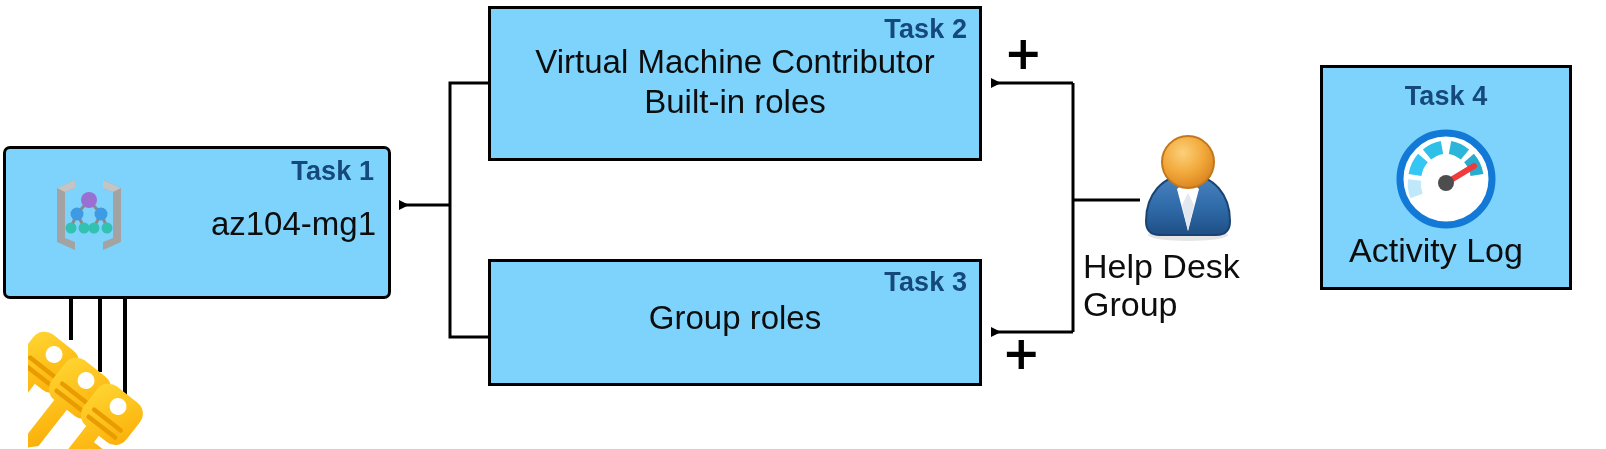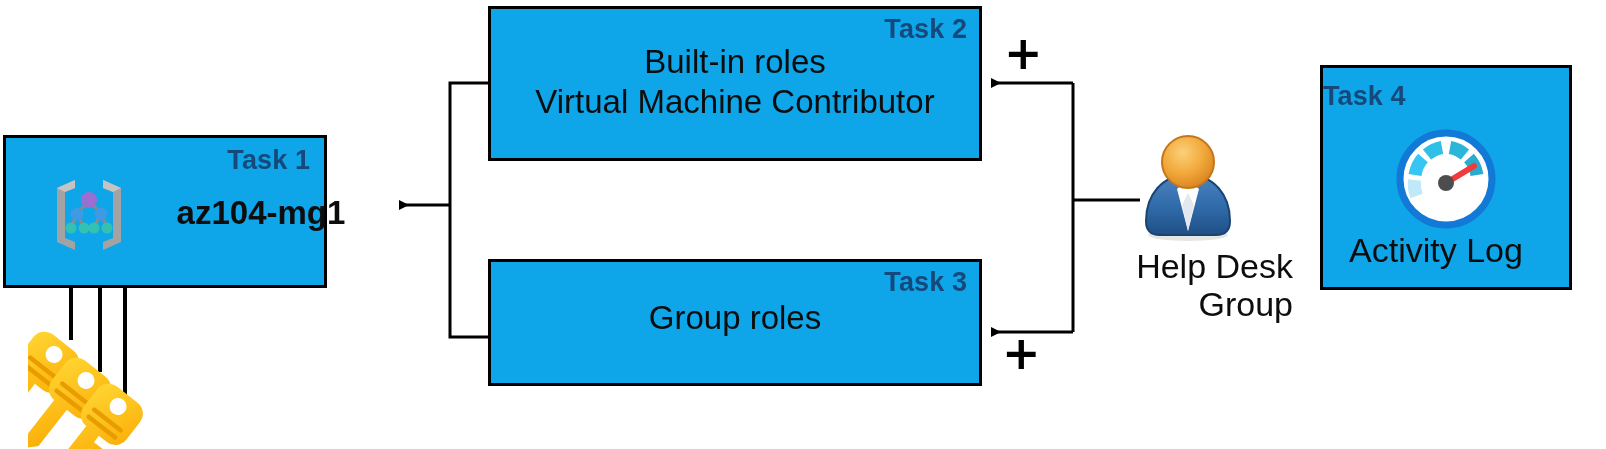--- a/index.html
+++ b/index.html
@@ -16,21 +16,21 @@
     position: relative;
     width: 1606px;
     height: 449px;
     background: #ffffff;
     overflow: hidden;
   }
 
   
   .task-box {
     position: absolute;
-    background: #0ea5e9;
+    background: #7dd3fc;
     border: 3px solid #000000;
     box-sizing: border-box;
   }
   .task-label {
     position: absolute;
     color: #15497b;
     font-weight: bold;
     font-size: 27px;
     letter-spacing: 0.1px;
     white-space: nowrap;
@@ -38,37 +38,37 @@
   .box-text {
     position: absolute;
     color: #0d0d0d;
     font-size: 33px;
     line-height: 1.22;
     text-align: center;
     white-space: nowrap;
   }
 
   
-  #task1-box { left: 3px; top: 135px; width: 324px; height: 153px; }
+  #task1-box { left: 3px; top: 146px; width: 388px; height: 153px; border-radius: 7px; }
   #task1-label { right: 14px; top: 7px; }
-  #task1-text  { left: 140px; top: 55px; width: 230px; text-align: center; font-weight: bold; }
+  #task1-text  { left: 140px; top: 55px; width: 230px; text-align: right; }
 
   
   #task2-box { left: 488px; top: 6px; width: 494px; height: 155px; }
   #task2-label { right: 12px; top: 5px; }
   #task2-text  { left: 0px; top: 33px; width: 488px; }
 
   
   #task3-box { left: 488px; top: 259px; width: 494px; height: 127px; }
   #task3-label { right: 12px; top: 5px; }
   #task3-text  { left: 0px; top: 36px; width: 488px; }
 
   
   #task4-box { left: 1320px; top: 65px; width: 252px; height: 225px; }
-  #task4-label { left: 0; top: 13px; width: 246px; text-align: left; }
+  #task4-label { left: 0; top: 13px; width: 246px; text-align: center; }
   #task4-text  { left: 0px; top: 162px; width: 226px; font-size: 34px; }
 
   
   #wires {
     position: absolute;
     left: 0; top: 0;
     width: 1606px; height: 449px;
   }
 
   
@@ -82,21 +82,21 @@
   }
   #plus-top    { left: 1004px; top: 30px; }
   #plus-bottom { left: 1002px; top: 330px; }
 
   
   #helpdesk-group {
     position: absolute;
     left: 1083px;
     top: 135px;
     width: 210px;
-    text-align: right;
+    text-align: left;
   }
   #helpdesk-icon { display: block; margin: 0 auto; }
   #helpdesk-caption {
     margin-top: 2px;
     font-size: 34px;
     color: #0d0d0d;
     line-height: 1.12;
     white-space: pre-line;
   }
 
@@ -167,22 +167,22 @@
     <circle cx="54" cy="42" r="6.5" fill="#3d9ae3"></circle>
     <circle cx="24" cy="56" r="5.5" fill="#33c2b2"></circle>
     <circle cx="37" cy="56" r="5.5" fill="#33c2b2"></circle>
     <circle cx="47" cy="56" r="5.5" fill="#33c2b2"></circle>
     <circle cx="60" cy="56" r="5.5" fill="#33c2b2"></circle>
   </svg>
 
   <div class="task-box" id="task2-box">
     <div class="task-label" id="task2-label">Task 2</div>
     <div class="box-text" id="task2-text">
+      <div>Virtual Machine Contributor</div>
       <div>Built-in roles</div>
-      <div>Virtual Machine Contributor</div>
     </div>
   </div>
 
   <div class="task-box" id="task3-box">
     <div class="task-label" id="task3-label">Task 3</div>
     <div class="box-text" id="task3-text">
       <div>Group roles</div>
     </div>
   </div>
 

